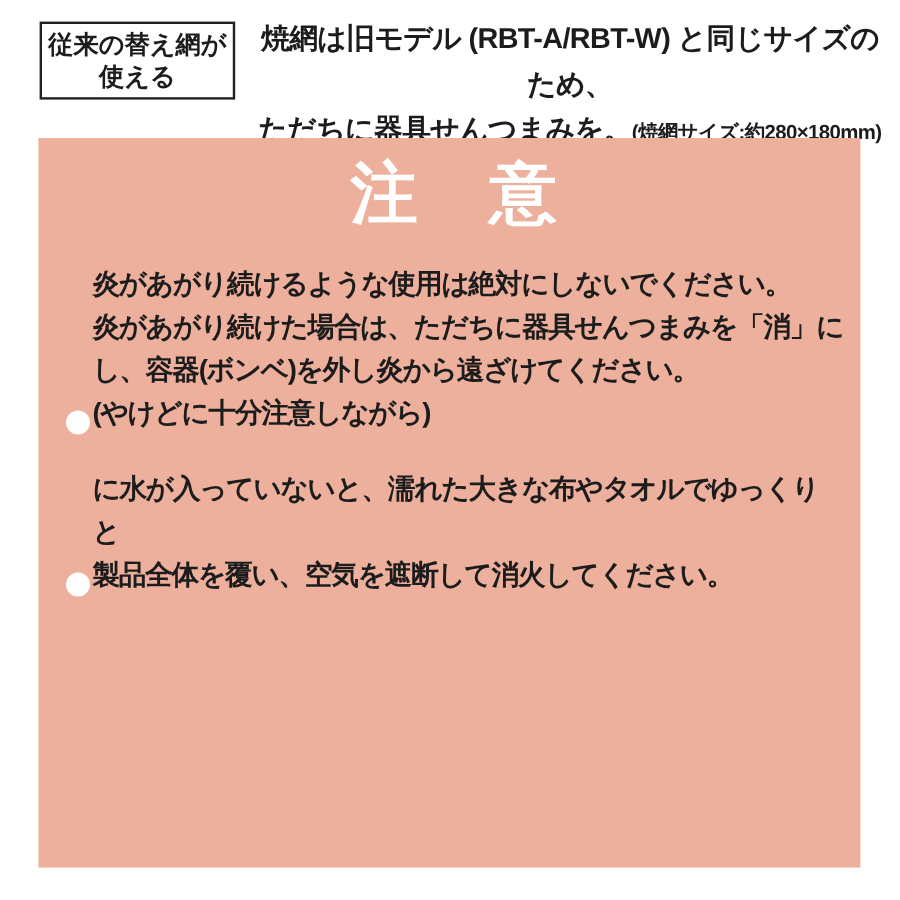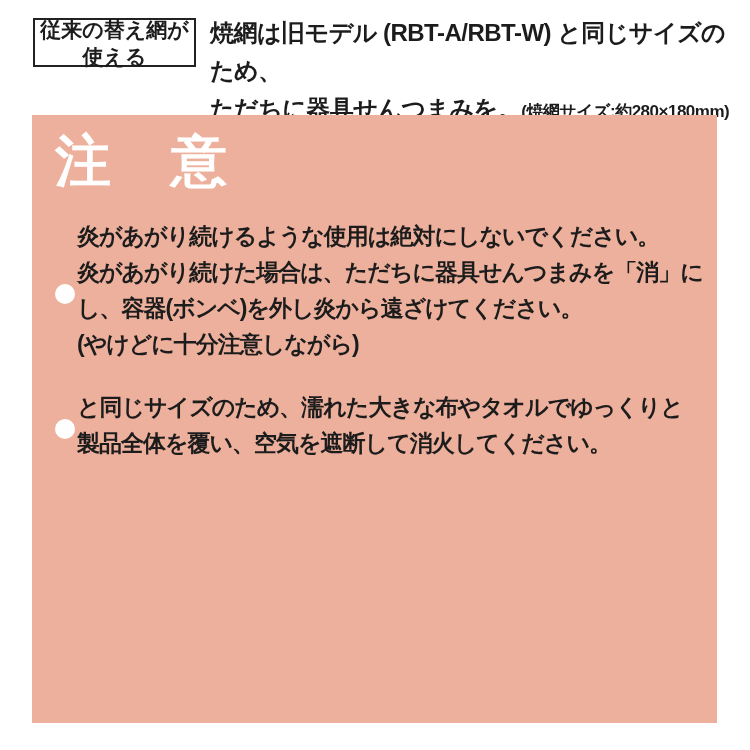--- a/index.html
+++ b/index.html
@@ -16,66 +16,68 @@
     position: relative;
     font-family: "Liberation Sans", "DejaVu Sans", sans-serif;
     color: var(--text-color);
     overflow: hidden;
   }
 
   
   .header-badge {
     position: absolute;
     left: 33px; top: 18px;
-    width: 163px; height: 49px;
+    width: 163px; height: 65px;
     border: 2px solid var(--border-color);
     background: #ffffff;
     display: flex;
     align-items: center;
     justify-content: center;
     text-align: center;
     font-size: 21px;
     line-height: 27px;
     font-weight: 600;
     white-space: pre-line;
   }
   .header-text {
     position: absolute;
     left: 210px; top: 14px;
     width: 530px;
     font-size: 24px;
     line-height: 38px;
     font-weight: 600;
     letter-spacing: -0.5px;
+    text-align: center;
   }
   .header-text .size-note {
     font-size: 17px;
     font-weight: 600;
     letter-spacing: -0.5px;
   }
 
   
   .caution-panel {
     position: absolute;
     left: 32px; top: 115px;
     width: 685px; height: 608px;
     background: var(--panel-bg);
     padding: 16px 14px 0 23px;
   }
   .caution-title {
+    text-align: center;
     color: var(--title-color);
     font-size: 56px;
     line-height: 60px;
     font-weight: 700;
     margin-bottom: 8px;
     letter-spacing: 2px;
   }
   .caution-item {
     display: flex;
-    align-items: center;
+    align-items: flex-end;
     margin-bottom: 6px;
     margin-top: 27px;
   }
   .bullet {
     width: 20px; height: 20px;
     border-radius: 50%;
     background: #ffffff;
     flex: 0 0 20px;
     margin-top: 8px;
     margin-right: 2px;
@@ -105,19 +107,19 @@
   <div class="caution-item">
     <span class="bullet"></span>
     <span class="caution-text">炎があがり続けるような使用は絶対にしないでください。
 炎があがり続けた場合は、ただちに器具せんつまみを「消」に
 し、容器(ボンベ)を外し炎から遠ざけてください。
 (やけどに十分注意しながら)</span>
   </div>
 
   <div class="caution-item">
     <span class="bullet"></span>
-    <span class="caution-text">と同じサイズのため、濡れた大きな布やタオルでゆっくりと
+    <span class="caution-text">に水が入っていないと、濡れた大きな布やタオルでゆっくりと
 製品全体を覆い、空気を遮断して消火してください。</span>
   </div>
 
 
 
 </div>
 
 </body></html>

